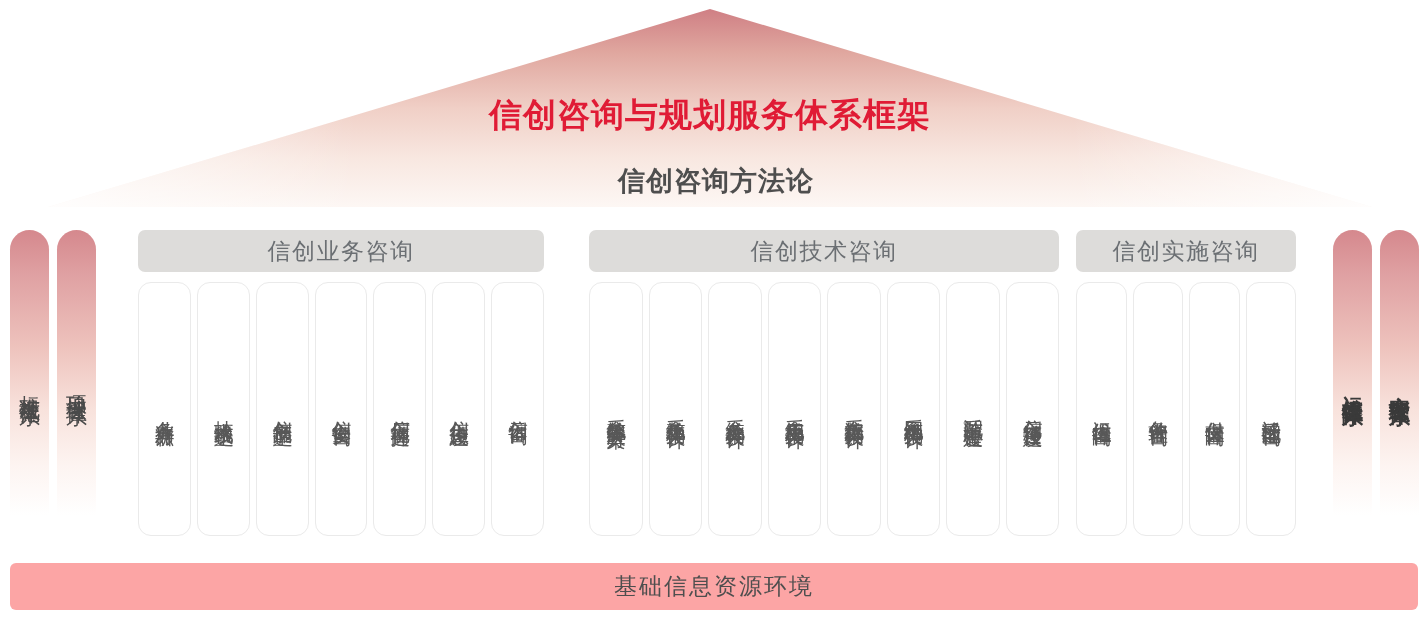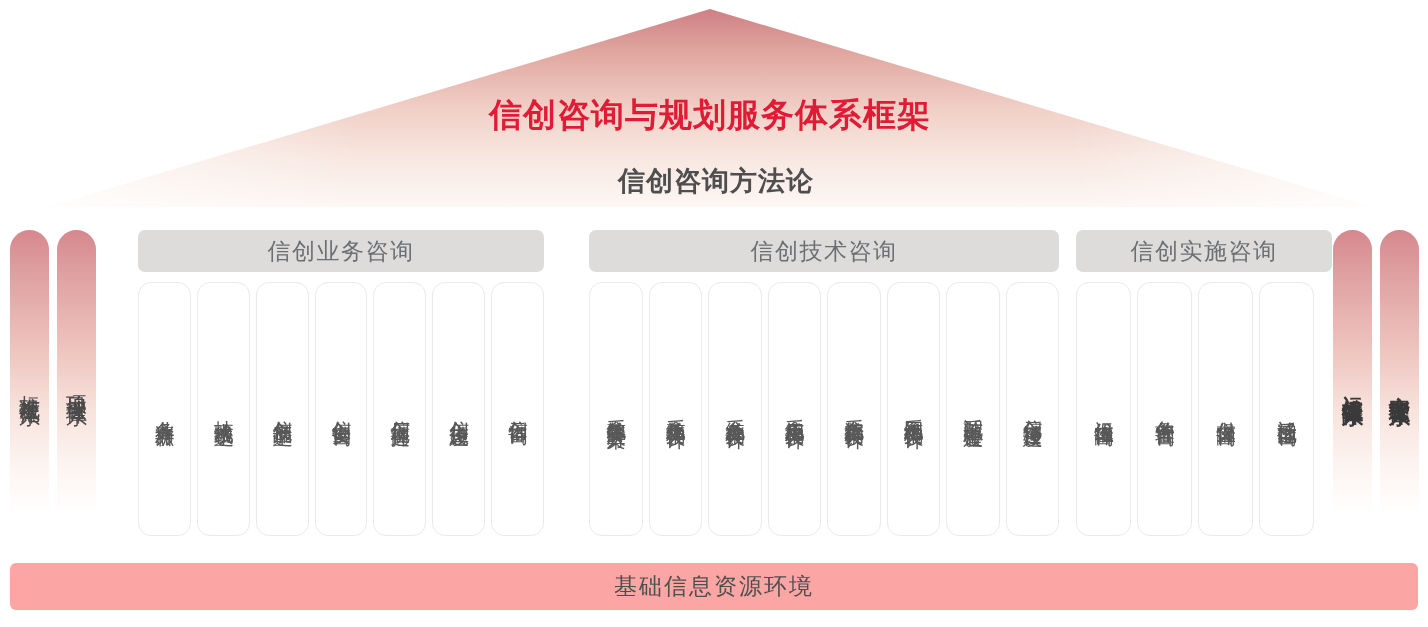--- a/index.html
+++ b/index.html
@@ -125,21 +125,21 @@
     font-size: 19.5px;
     color: #585858;
     letter-spacing: 1.5px;
     line-height: 1.12;
     white-space: nowrap;
     text-align: center;
   }
 
   #group-business { left: 114px; width: 406px; margin-left: 24px; }
   #group-tech     { left: 565px; width: 470px; margin-left: 24px; }
-  #group-impl     { left: 1076px; width: 256px; }
+  #group-impl     { left: 1076px; width: 220px; }
 
   
   .foundation {
     position: absolute;
     left: 10px;
     top: 563px;
     width: 1408px;
     height: 47px;
     box-sizing: border-box;
     background: #fca5a5;

